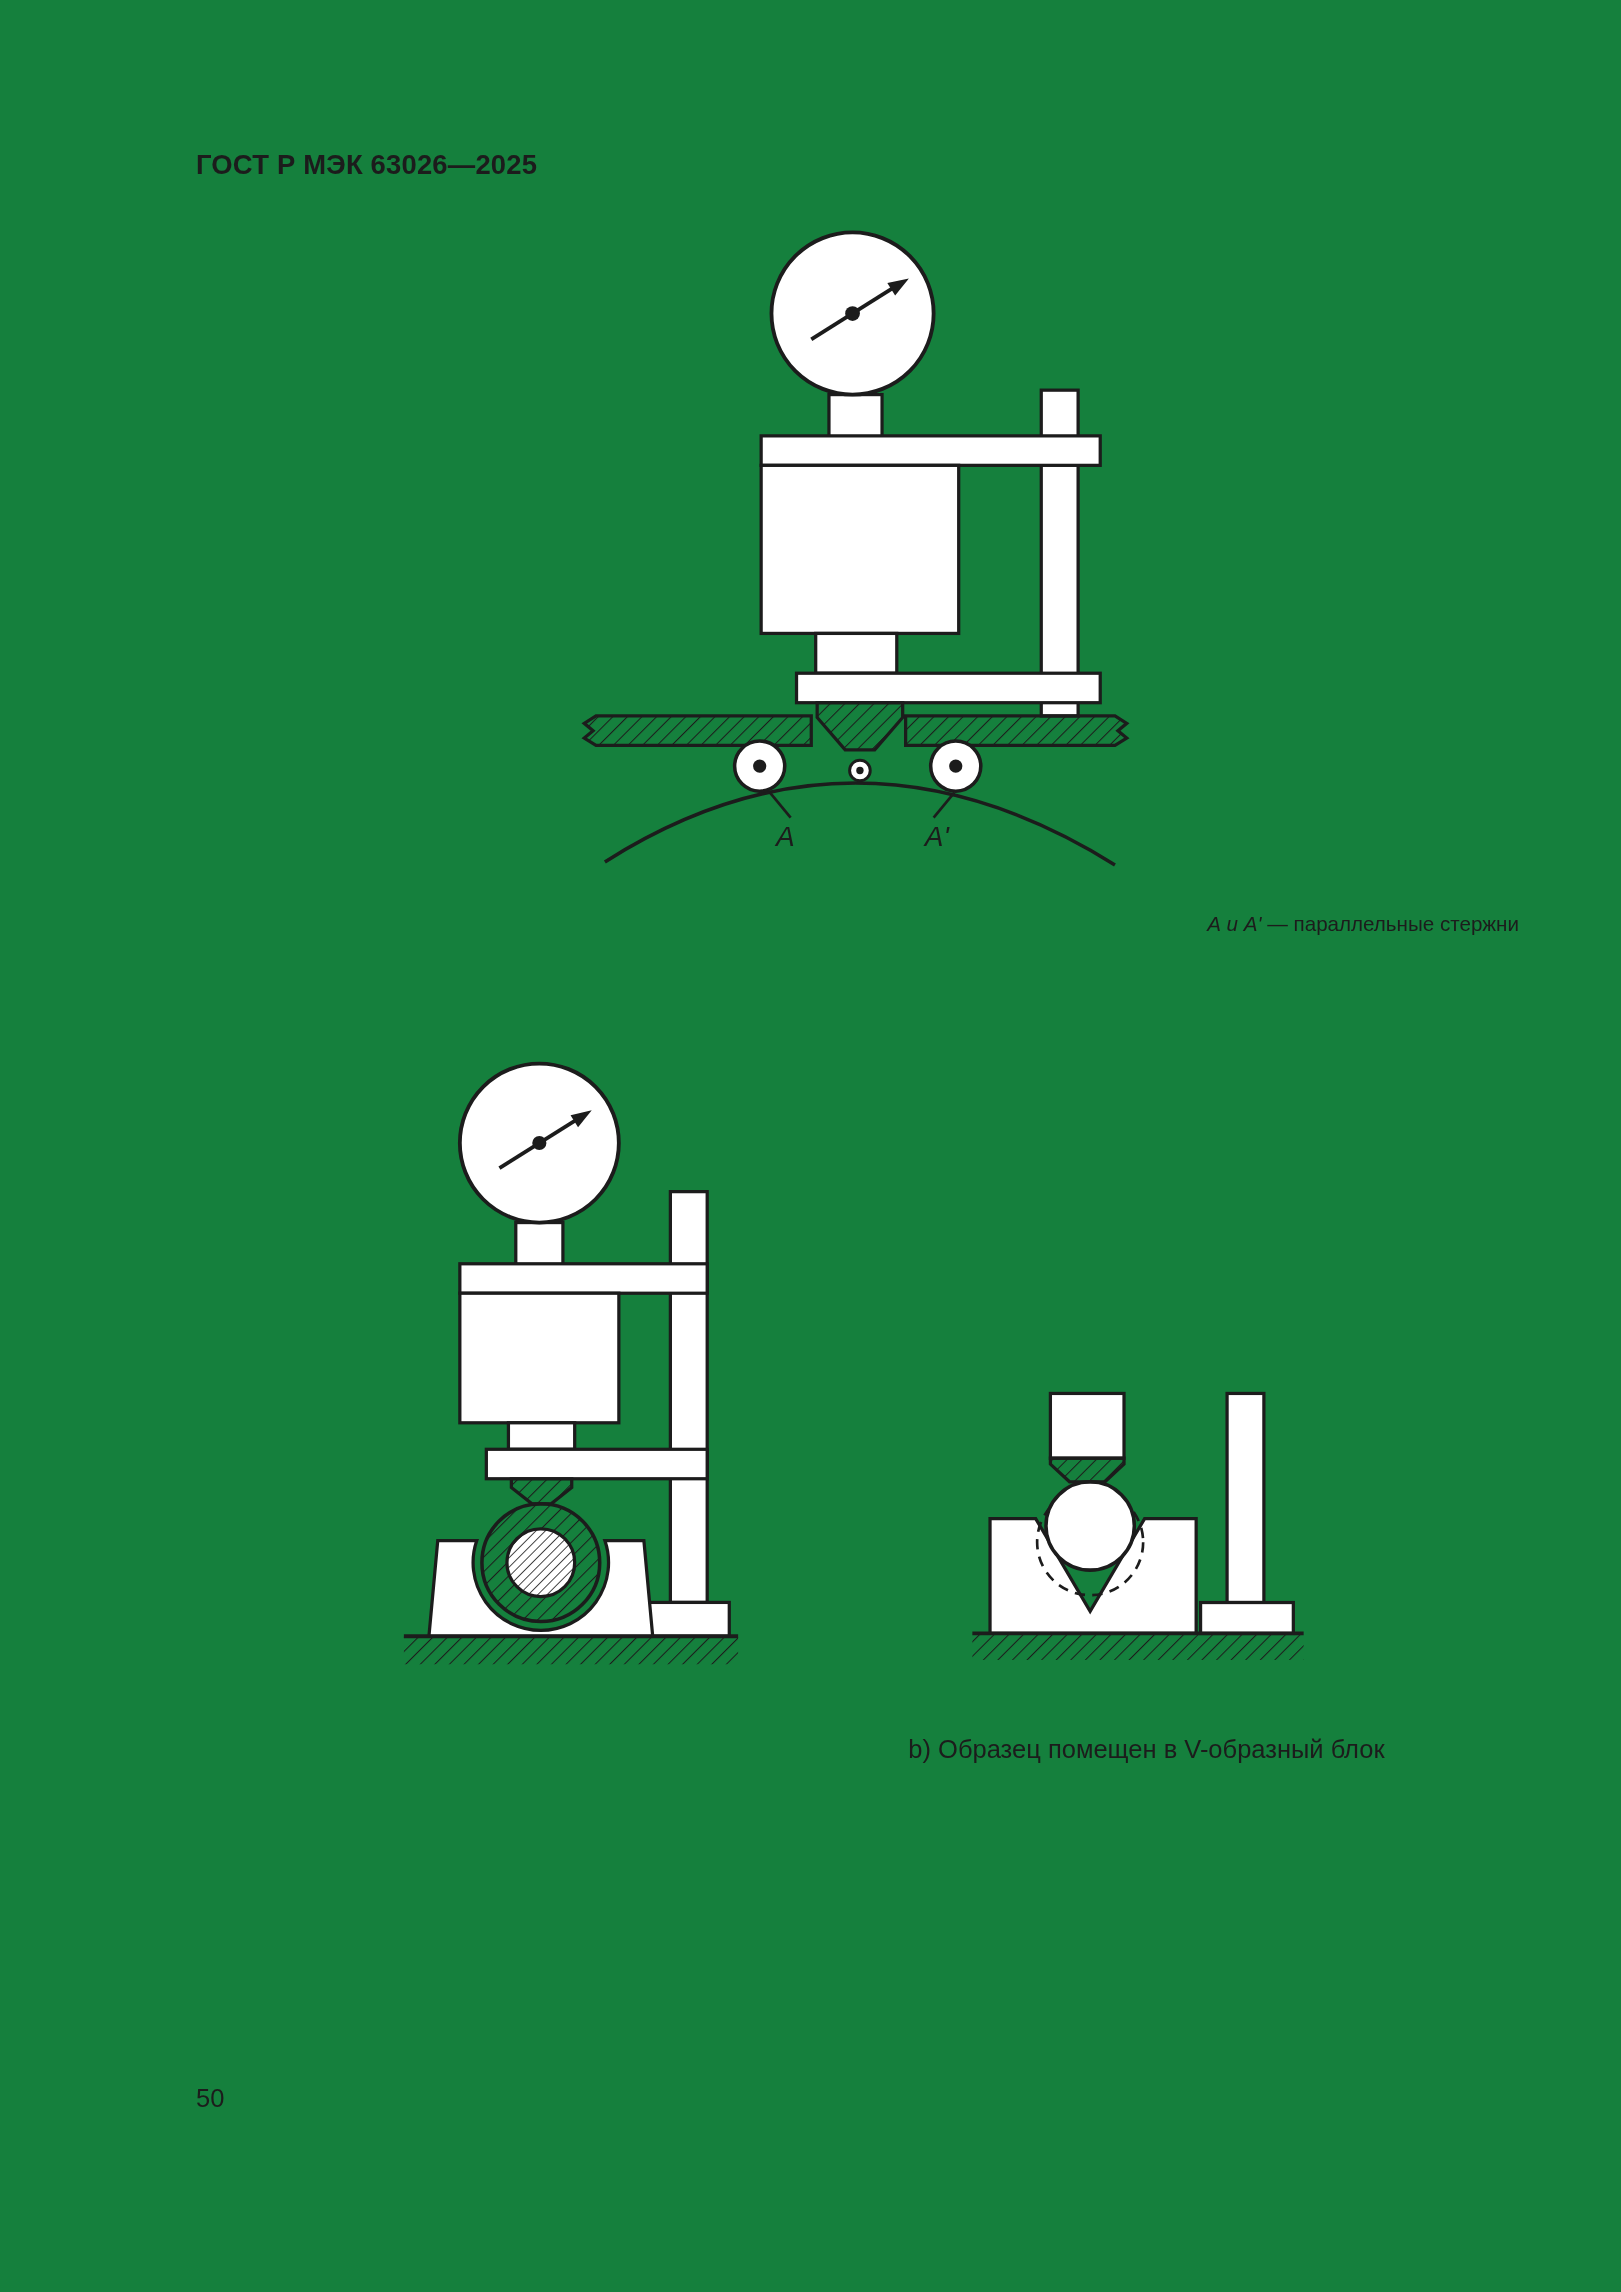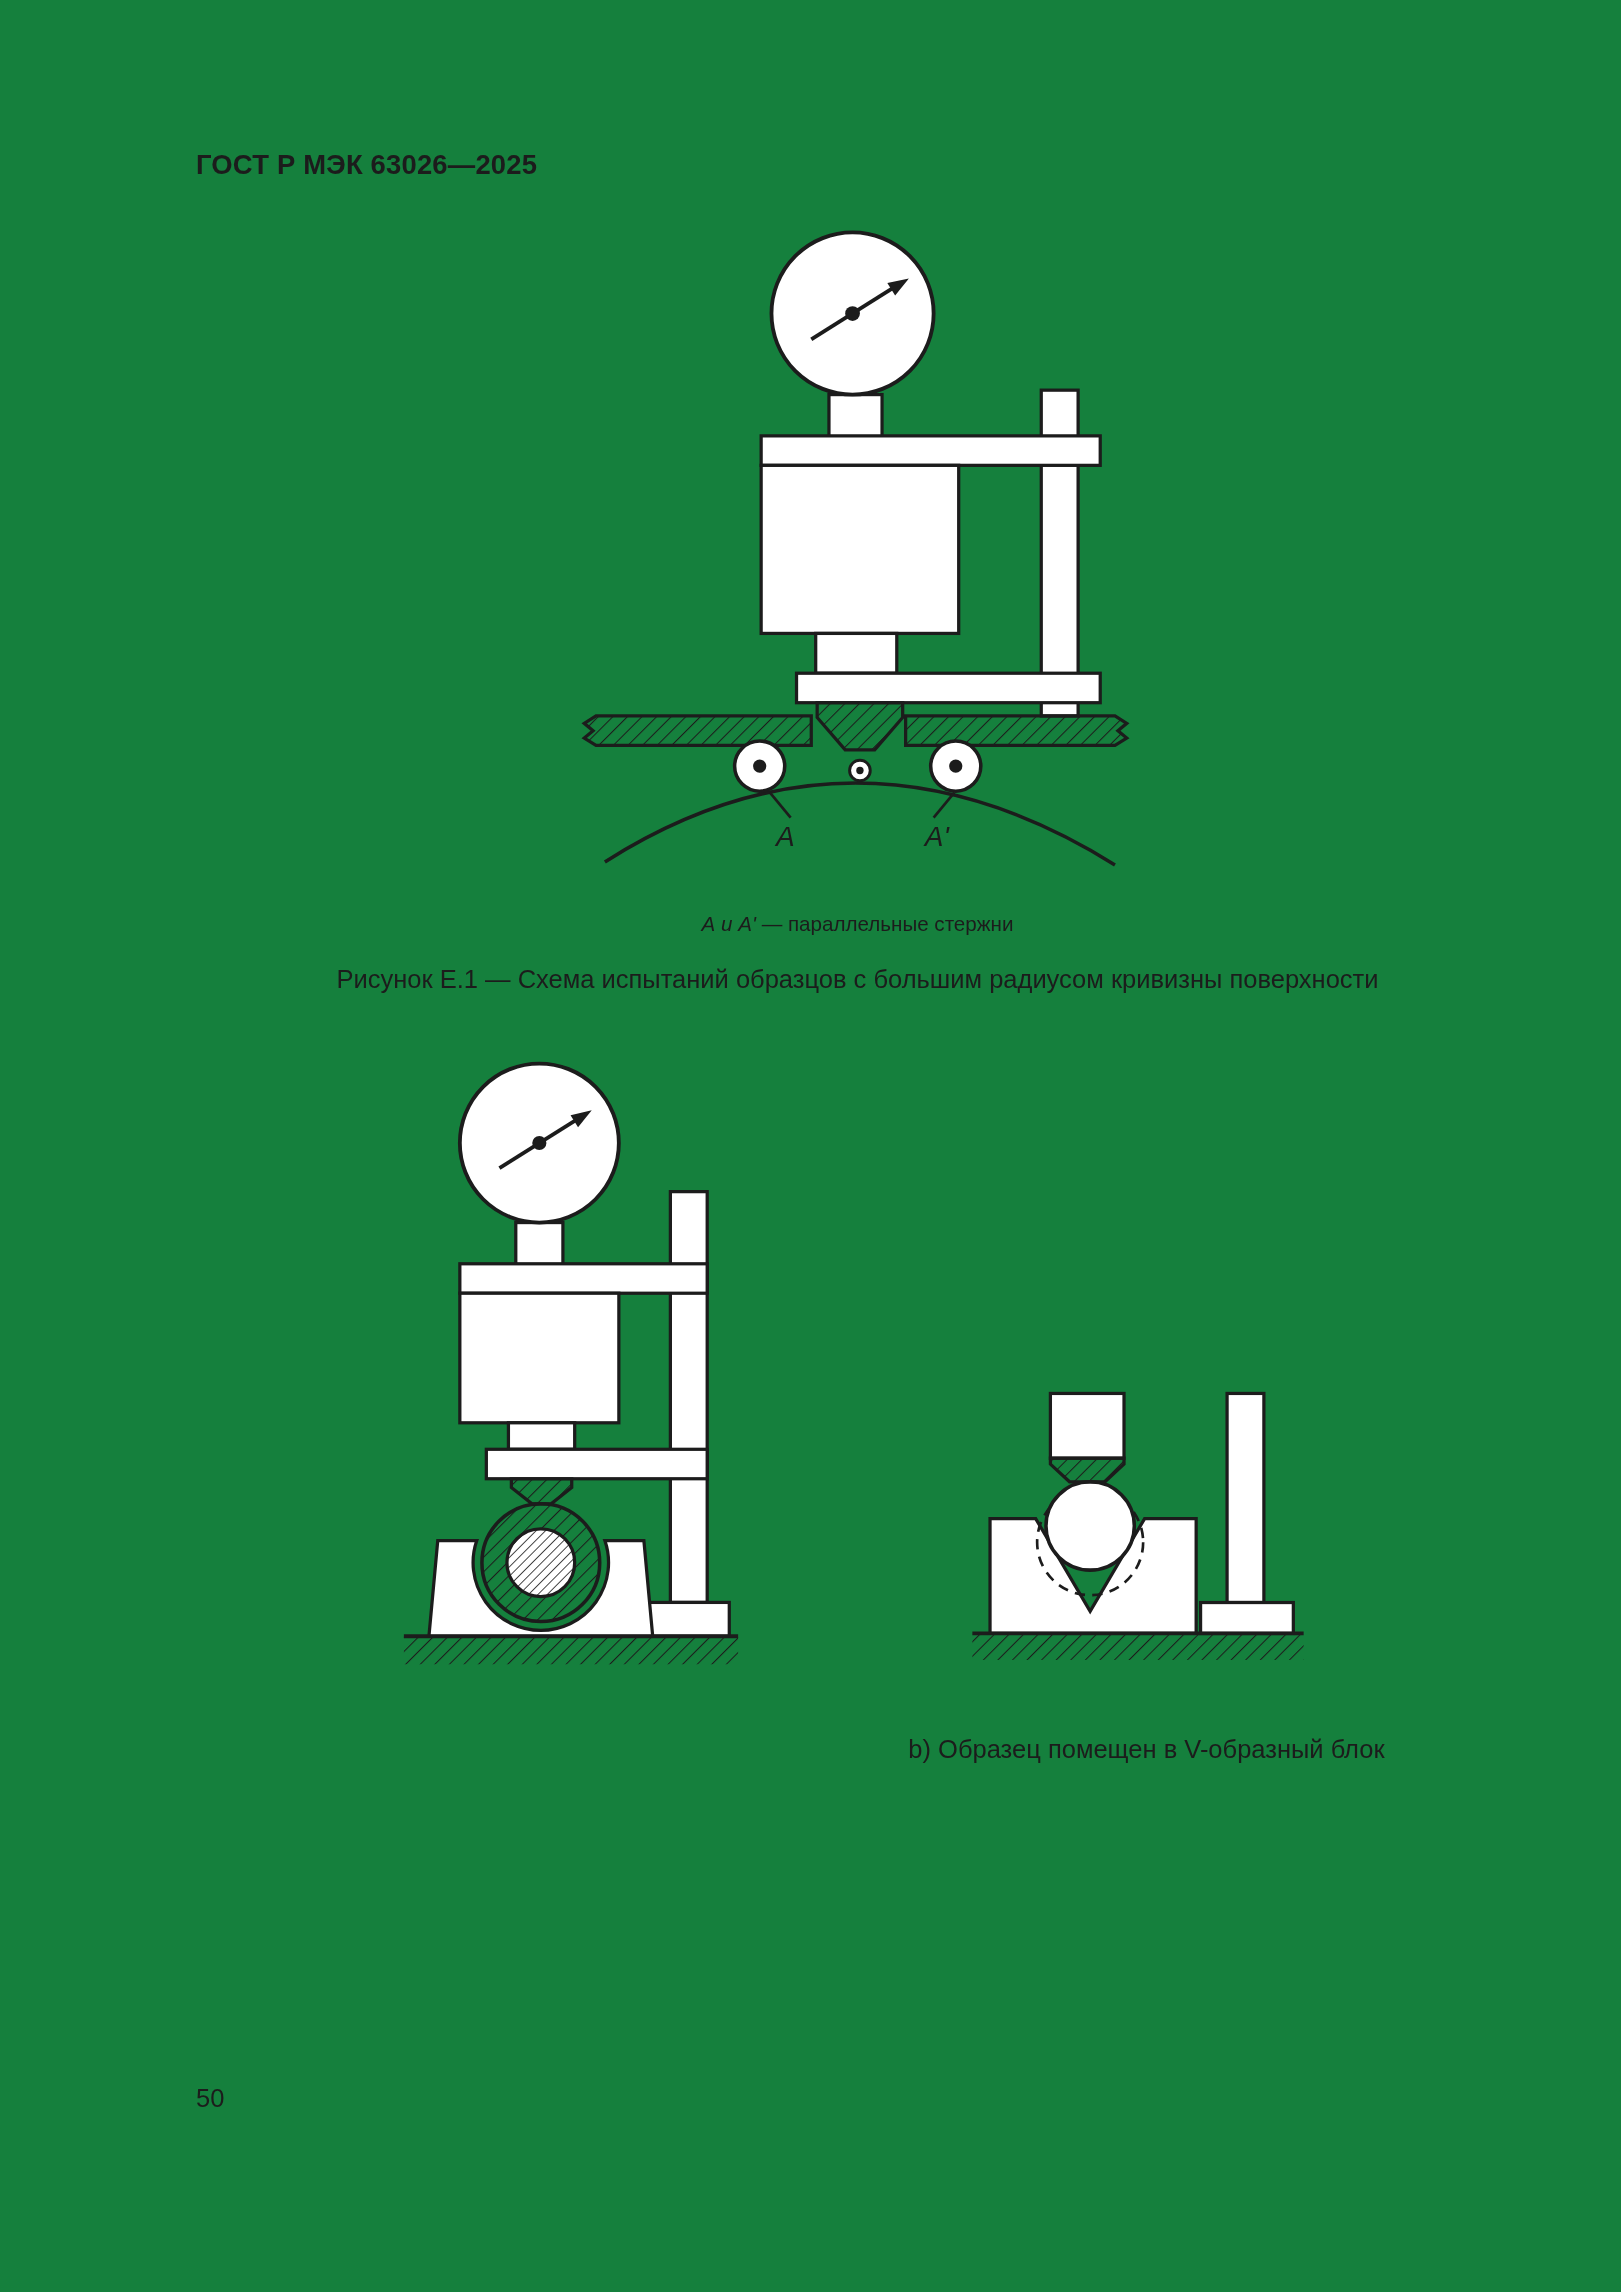--- a/index.html
+++ b/index.html
@@ -5,21 +5,21 @@
   html,body { margin:0; padding:0; background:#e8e8e8; }
   .page {
     position:relative; width:1621px; height:2293px; margin:0 auto;
     background:#15803d; font-family:"Liberation Sans", sans-serif; color:#1c1c1c;
     overflow:hidden;
   }
   .header-title { position:absolute; left:196px; top:149px; font-weight:bold; font-size:27.4px; letter-spacing:0.2px; }
   .fig1 { position:absolute; left:575px; top:228px; }
   .fig2a { position:absolute; left:398px; top:1059px; }
   .fig2b { position:absolute; left:965px; top:1386px; }
-  .legend-line { position:absolute; left:196px; top:912px; width:1323px; text-align:center; font-size:20.6px; }
+  .legend-line { position:absolute; left:196px; top:912px; width:1323px; text-align:right; font-size:20.6px; }
   .legend-line .it { font-style:italic; }
   .fig-caption { position:absolute; left:196px; width:1323px; text-align:center; font-size:25.5px; }
   .cap1 { top:965px; }
   .cap2 { top:1796px; }
   .sub-caption { position:absolute; top:1735px; width:745px; text-align:center; font-size:25.5px; }
   .cap2a { left:191px; }
   .cap2b { left:774px; }
   .page-number { position:absolute; left:196px; top:2084px; font-size:25.5px; }
   svg text { font-family:"Liberation Sans", sans-serif; fill:#1c1c1c; }
 </style>
@@ -65,21 +65,20 @@
       <text x="237" y="419" font-size="19" font-style="italic">А'</text>
     </svg>
   </div>
 
   <div class="legend-line">
     <span class="it">А и А'</span>
     <span>—</span>
     <span>параллельные стержни</span>
   </div>
 
-  <div class="fig-caption cap1">Рисунок Е.1 — Схема испытаний образцов с большим радиусом кривизны поверхности</div>
 
   <div class="fig2a">
     <svg viewBox="0 0 235 425" width="346" height="626">
       <defs>
         <pattern id="hB" patternUnits="userSpaceOnUse" width="7" height="7" patternTransform="rotate(45)">
           <line x1="0" y1="0" x2="0" y2="7" stroke="#1c1c1c" stroke-width="1.4"></line>
         </pattern>
         <pattern id="hBf" patternUnits="userSpaceOnUse" width="4.5" height="4.5" patternTransform="rotate(45)">
           <line x1="0" y1="0" x2="0" y2="4.5" stroke="#1c1c1c" stroke-width="1.1"></line>
         </pattern>

